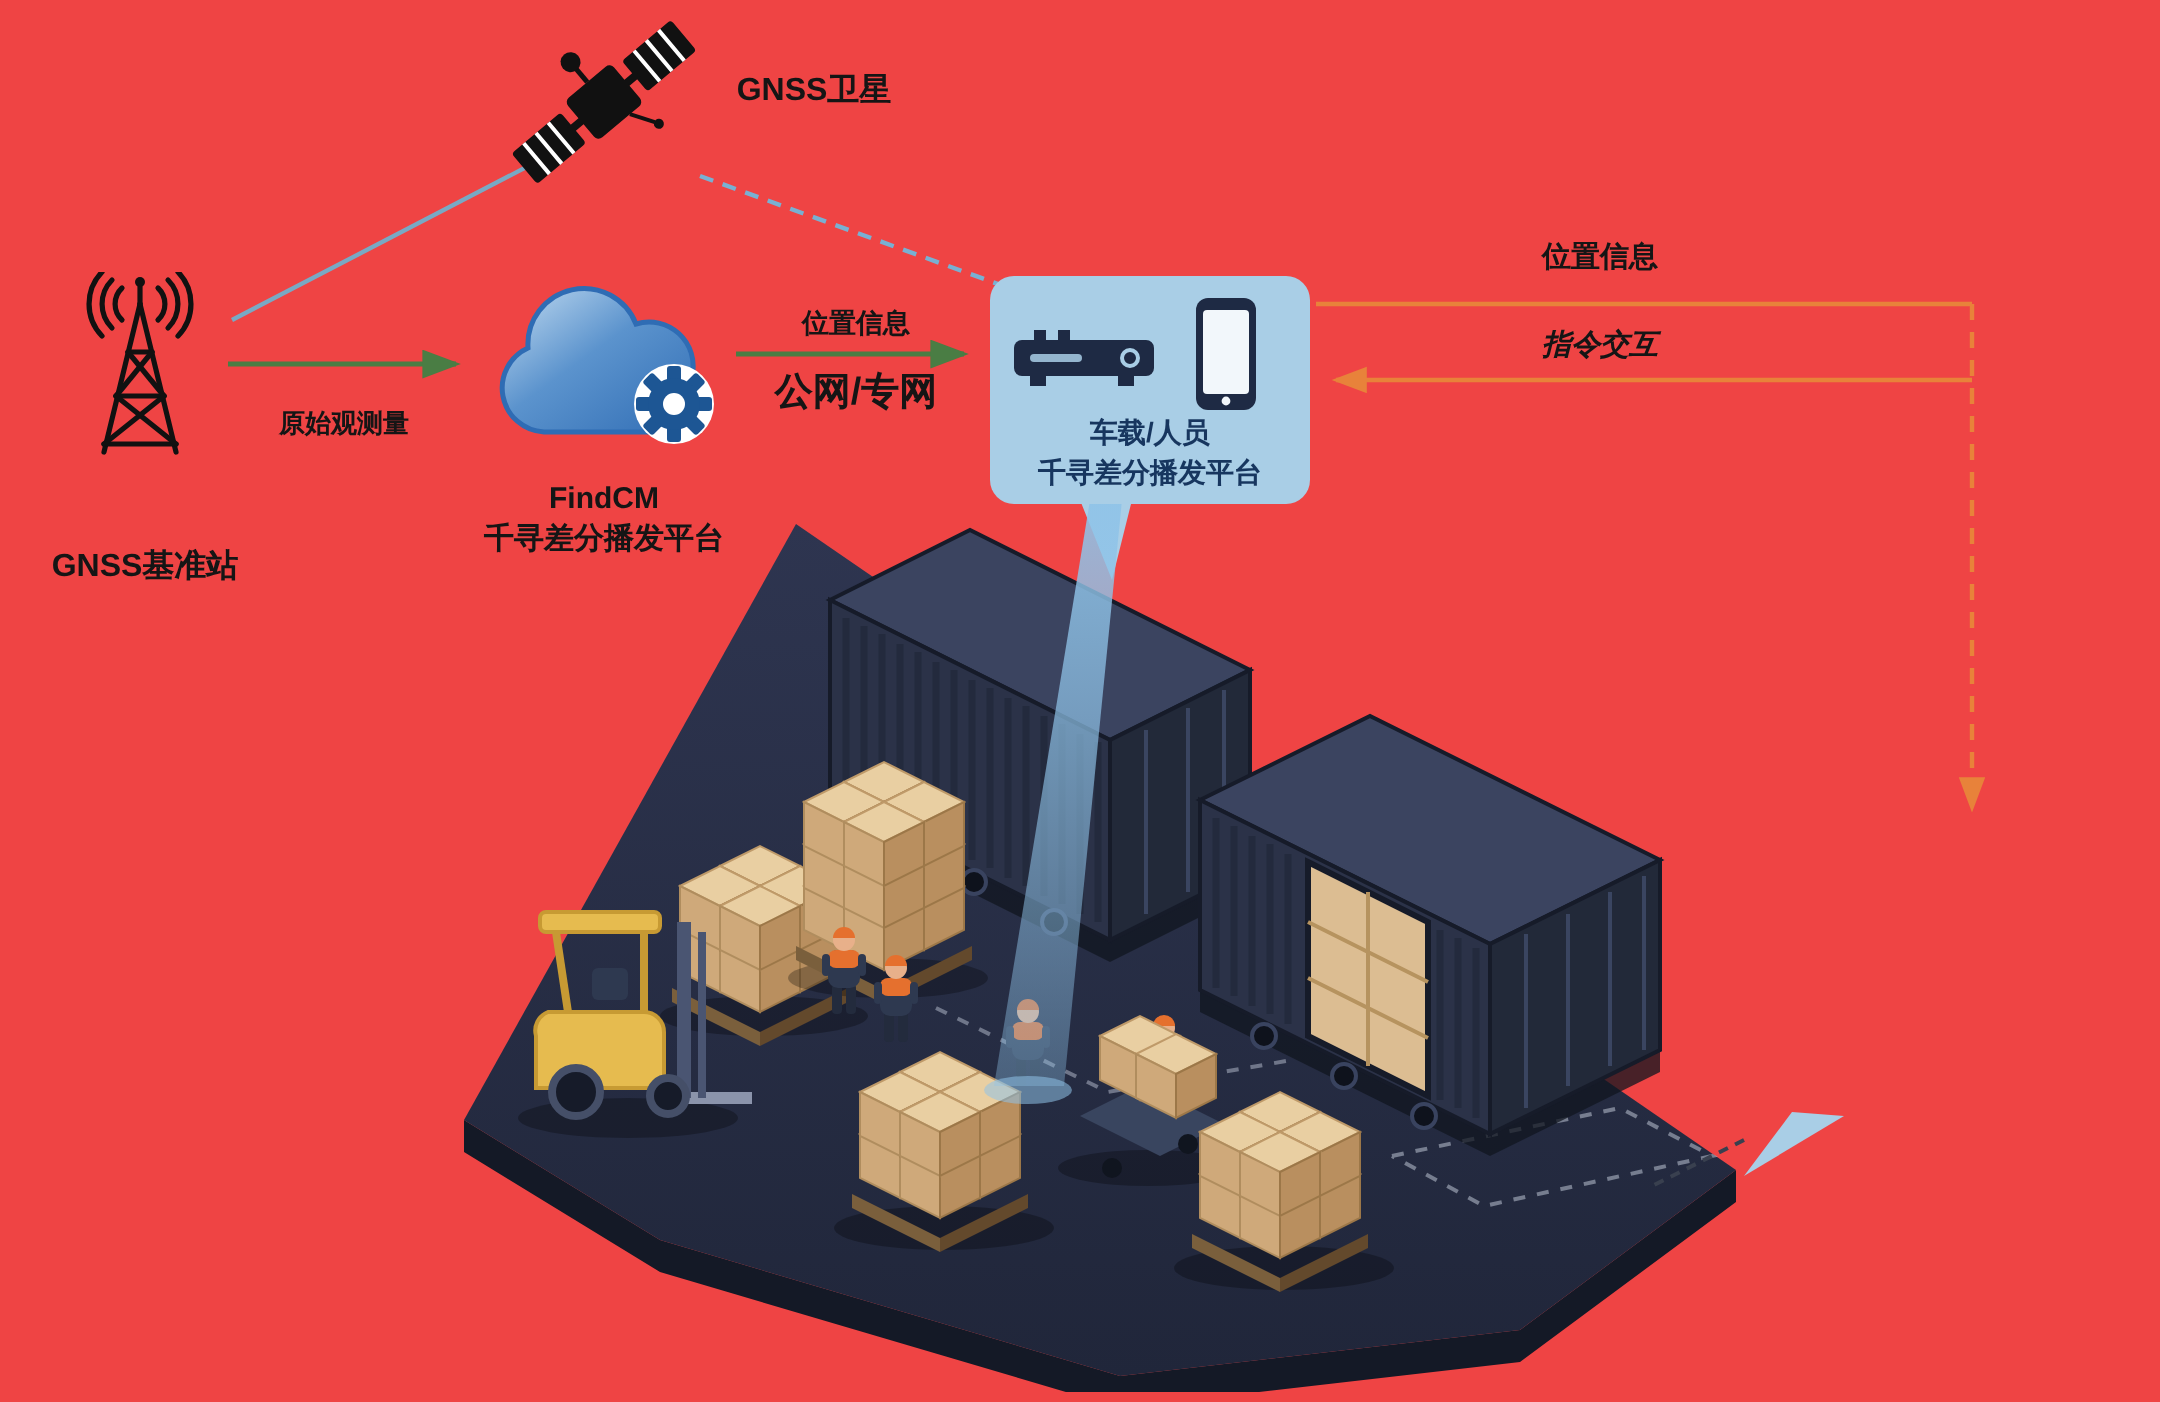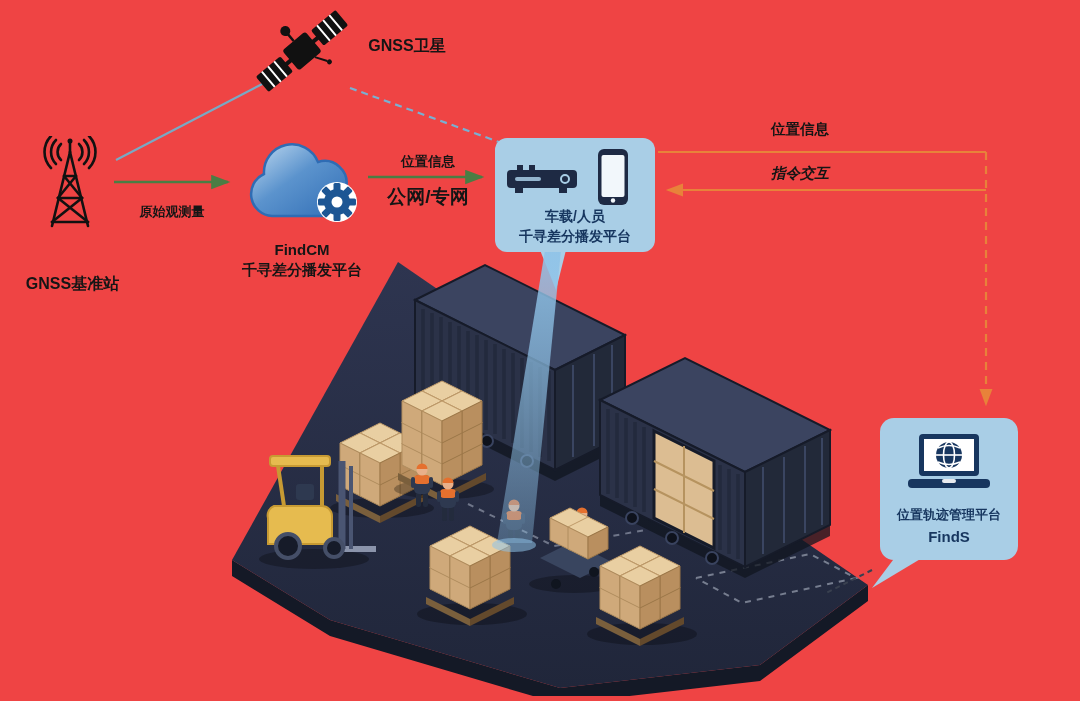--- a/index.html
+++ b/index.html
@@ -284,30 +284,14 @@
       <rect x="4.5" y="7" width="23" height="42" rx="2" fill="#f2f7fb"></rect>
       <circle cx="16" cy="52.5" r="2.2" fill="#f2f7fb"></circle>
     </svg>
     <div class="caption" style="top:70px;font-size:14px;">车载/人员</div>
     <div class="caption" style="top:90px;font-size:14px;">千寻差分播发平台</div>
   </div>
 
   <div class="lbl" style="left:750px;top:120px;width:100px;font-size:14.5px;">位置信息</div>
   <div class="lbl" style="left:750px;top:164px;width:100px;font-size:14.5px;font-style:italic;">指令交互</div>
 
-  <div class="panel" style="left:880px;top:418px;width:138px;height:142px;border-radius:14px;">
-    <svg class="abs" style="left:26px;top:14px;" width="86" height="64" viewBox="0 0 86 64">
-      <rect x="13" y="2" width="60" height="42" rx="4" fill="#17365f"></rect>
-      <rect x="18" y="7" width="50" height="32" fill="#ffffff"></rect>
-      <g>
-        <circle cx="43" cy="23" r="13" fill="#17365f"></circle>
-        <ellipse cx="43" cy="23" rx="5.5" ry="13" fill="none" stroke="#fff" stroke-width="1.6"></ellipse>
-        <line x1="30" y1="23" x2="56" y2="23" stroke="#fff" stroke-width="1.6"></line>
-        <path d="M32,16 Q43,11 54,16 M32,30 Q43,35 54,30" fill="none" stroke="#fff" stroke-width="1.4"></path>
-      </g>
-      <path d="M6,47 h74 a4,4 0 0 1 4,4 v1 a4,4 0 0 1 -4,4 H6 a4,4 0 0 1 -4,-4 v-1 a4,4 0 0 1 4,-4 z" fill="#17365f"></path>
-      <rect x="36" y="47" width="14" height="4" rx="2" fill="#fff" opacity="0.9"></rect>
-    </svg>
-    <div class="caption" style="top:88px;font-size:13px;">位置轨迹管理平台</div>
-    <div class="caption" style="top:110px;font-size:15px;">FindS</div>
-  </div>
 
 </div>
 
 </body></html>

